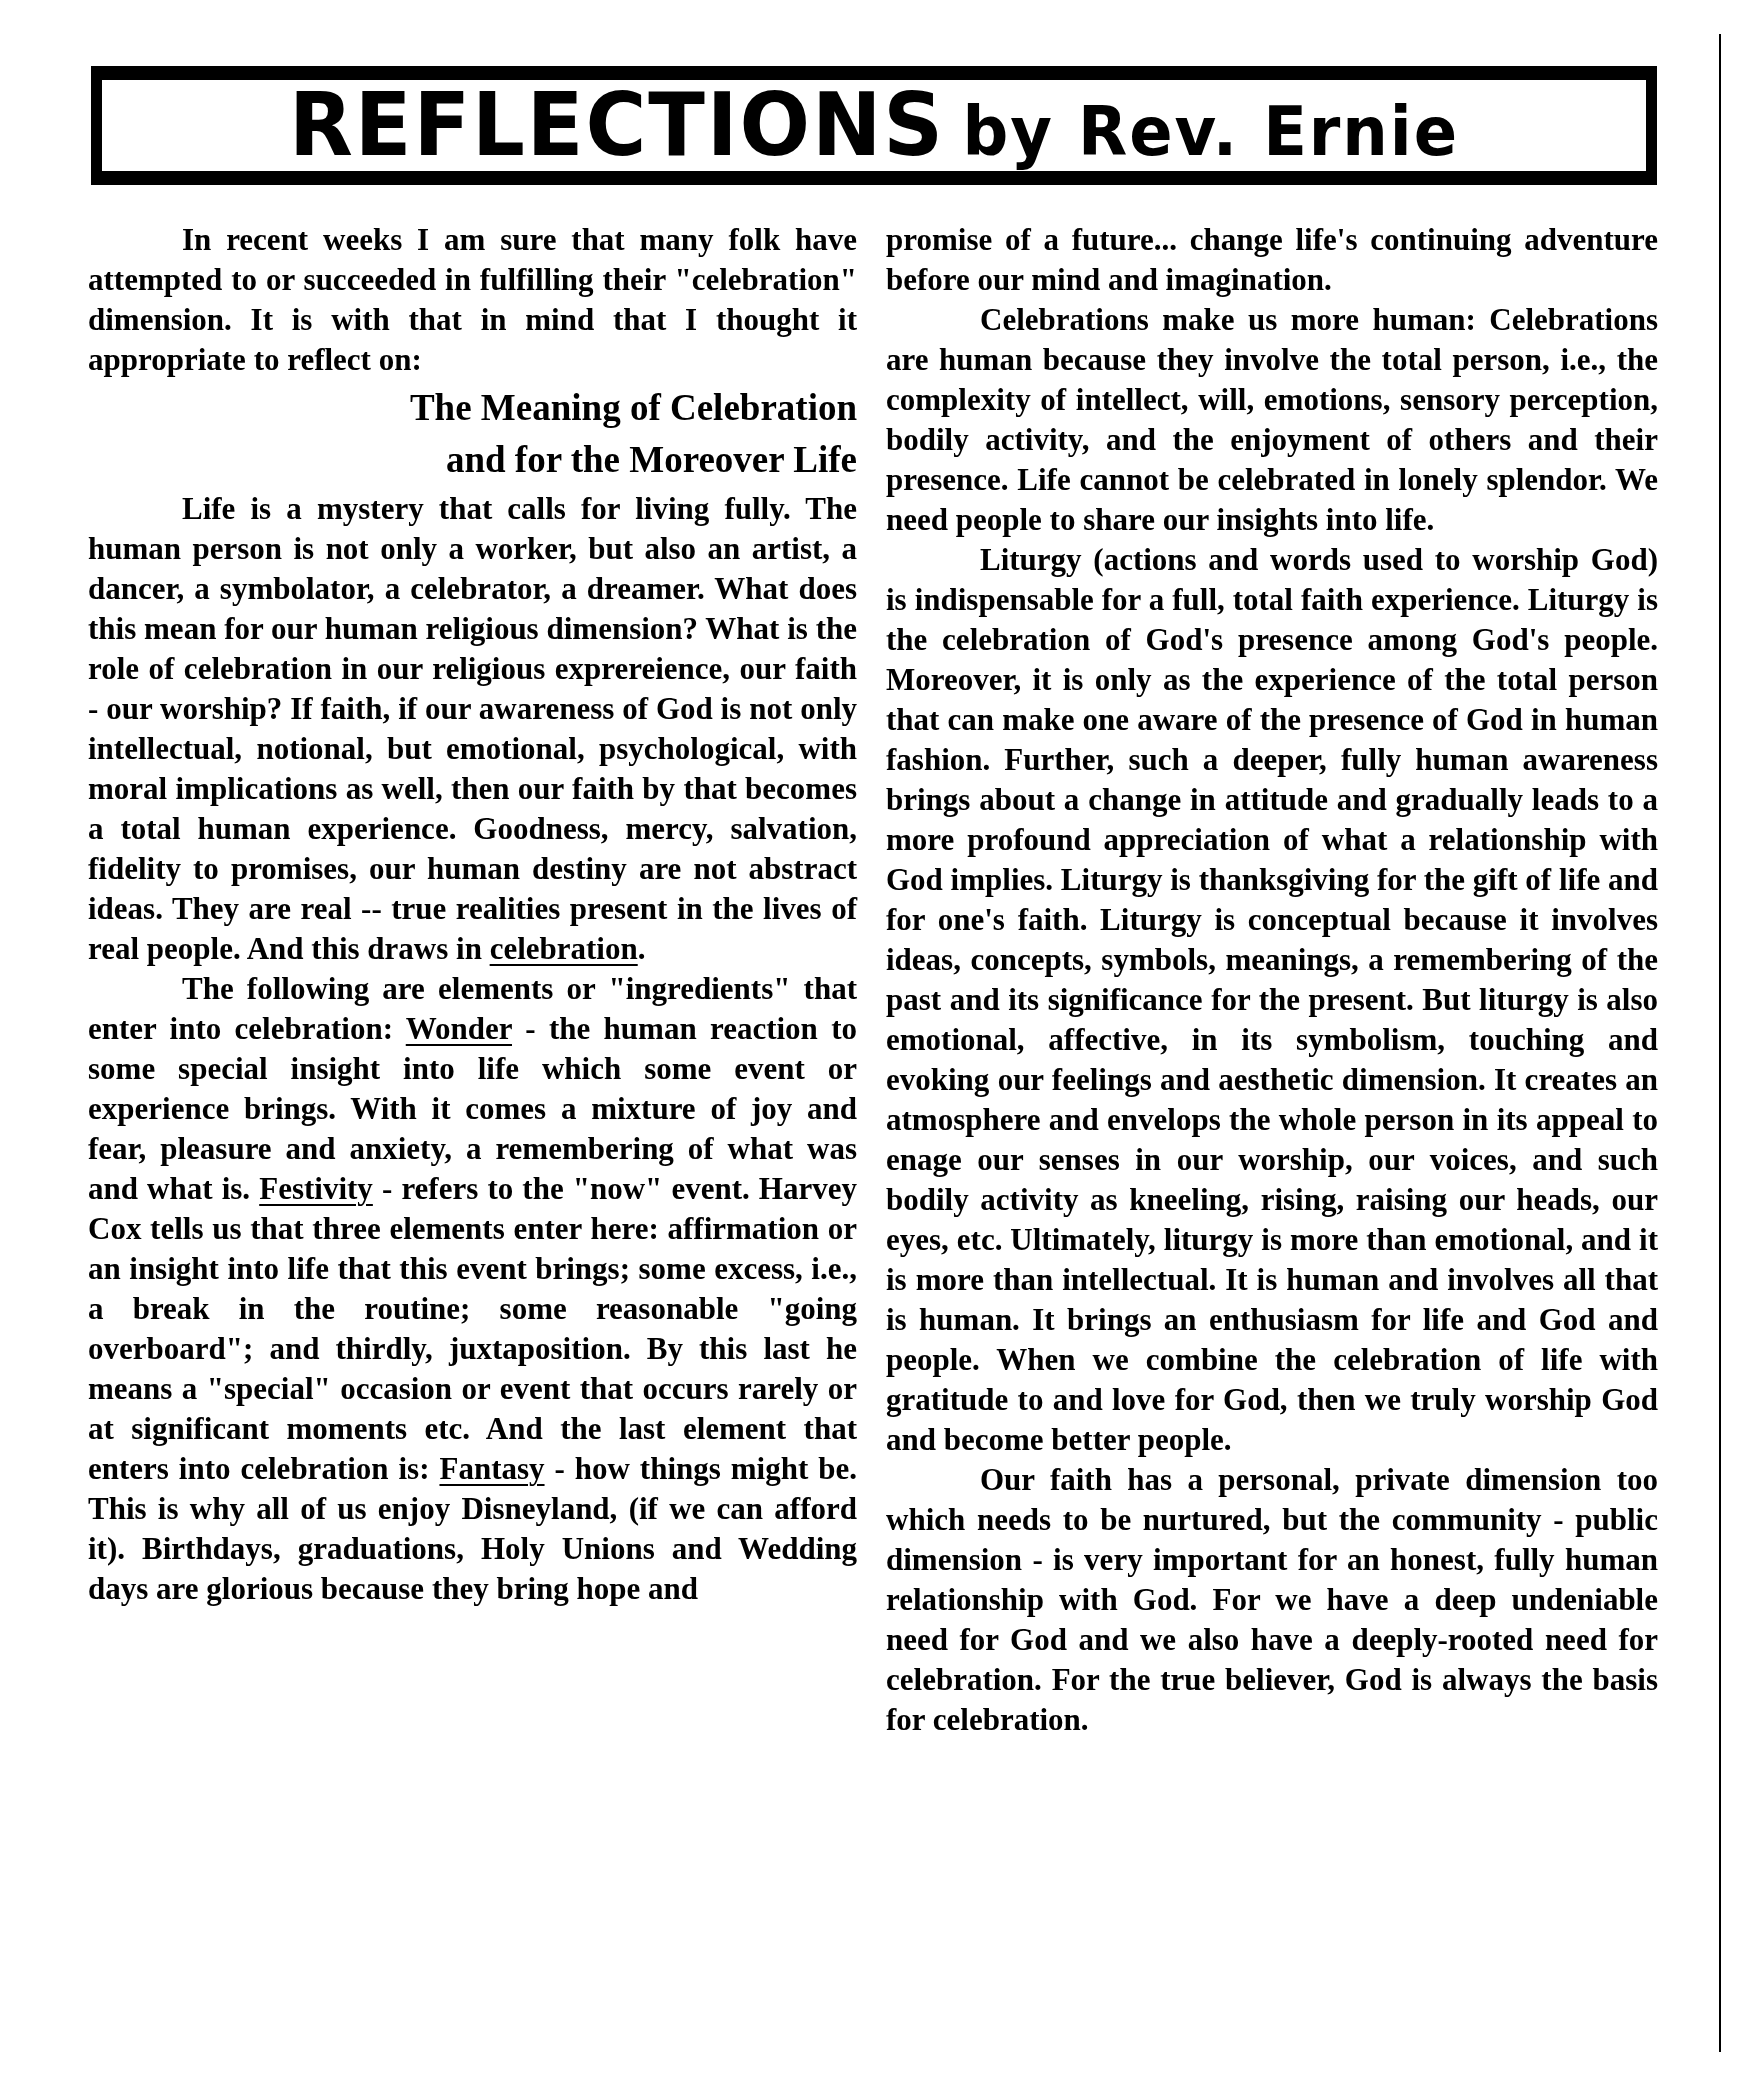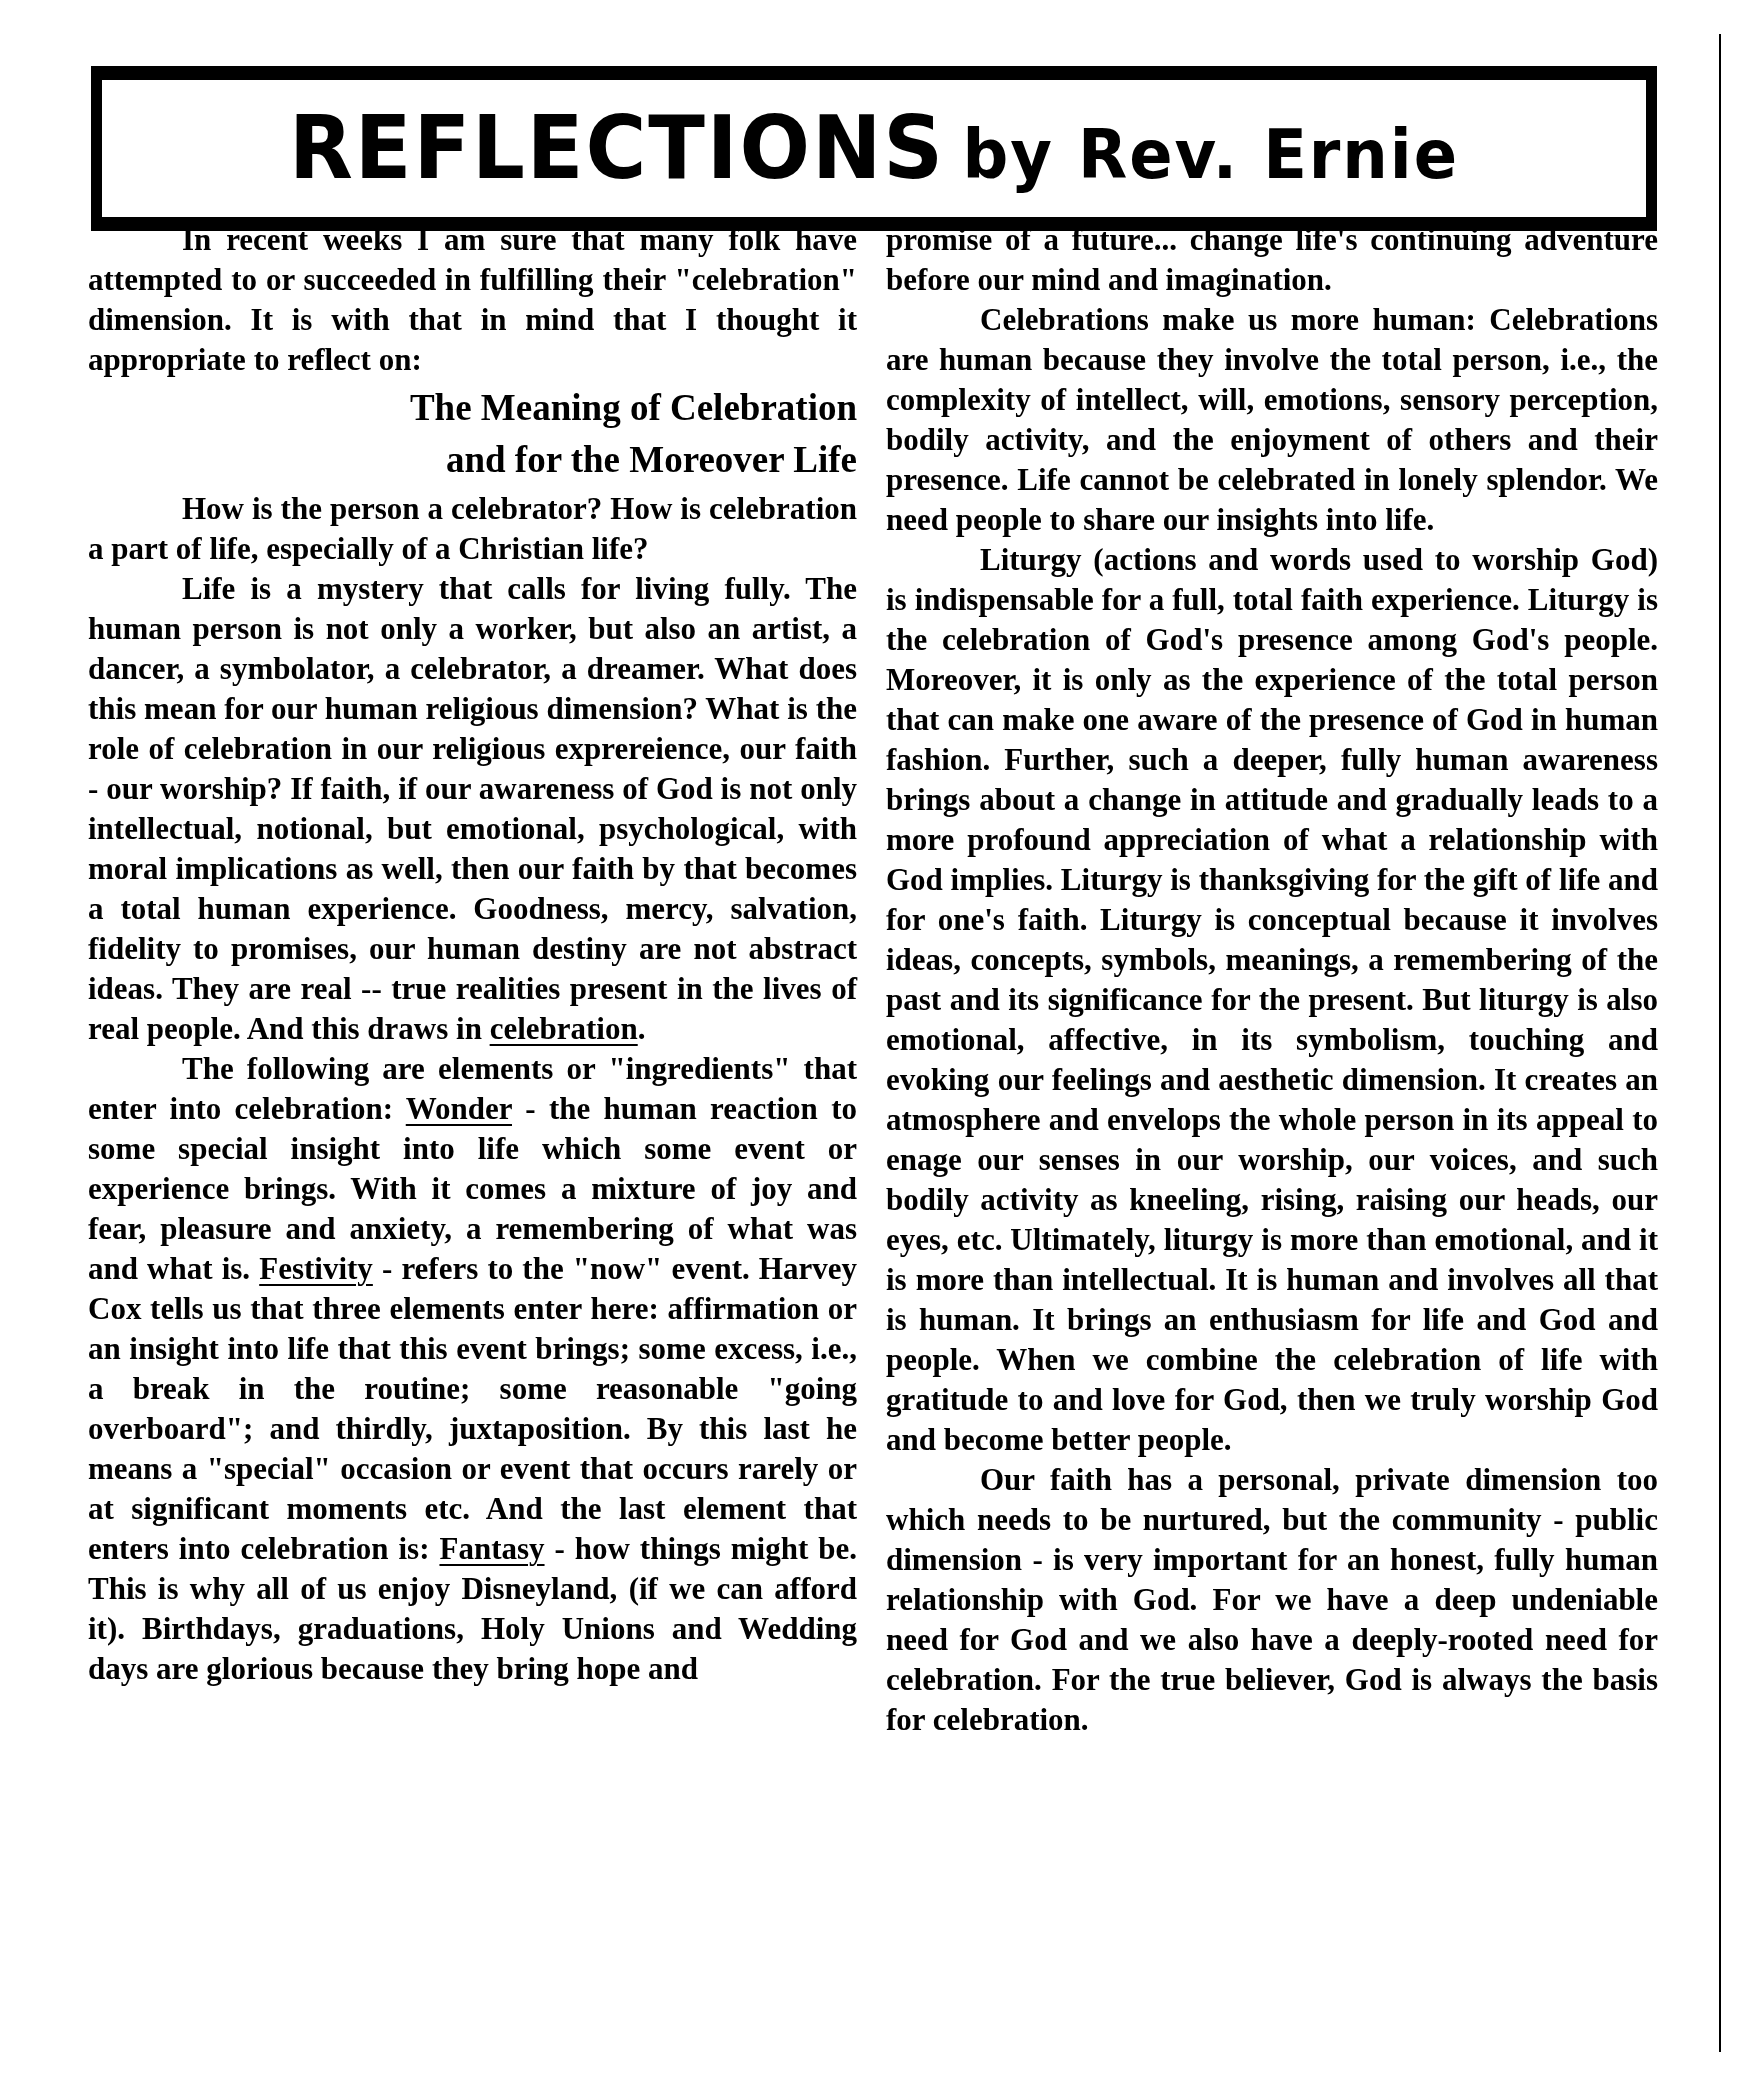--- a/index.html
+++ b/index.html
@@ -1,18 +1,18 @@
 <!DOCTYPE html>
 <html style="font-size:7.7px"><head>
 <meta charset="utf-8">
 <style>
   html, body { margin:0; padding:0; background:#ffffff; }
   body { width:1738px; height:2097px; position:relative; overflow:hidden;
          font-family:"Liberation Serif", "DejaVu Serif", serif; color:#000; }
-  .header-box { position:absolute; left:91px; top:66px; width:1566px; height:165px;
+  .header-box { position:absolute; left:91px; top:66px; width:1566px; height:119px;
          box-sizing:border-box; border:11.6px solid #000; border-top-width:14.5px; border-bottom-width:14.5px;
          display:flex; align-items:center; justify-content:center; }
   .header-title { font-family:"DejaVu Sans", sans-serif; font-weight:bold; font-size:81px;
          letter-spacing:1.9px; transform:scaleY(1.05); white-space:nowrap; }
   .header-title .big { font-size:83px; }
   .header-title .by { font-size:64px; margin-left:17.4px; }
   .right-rule { position:absolute; left:1719px; top:34px; width:2.4px; height:2018px; background:#000; }
   .col { position:absolute; top:220px; font-size:31px; line-height:40px; font-weight:bold;
          text-align:justify; }
   .col.left { left:88px; width:769px; }
@@ -33,21 +33,20 @@
     <span class="big">REFLECTIONS</span><span class="by">by Rev. Ernie</span>
   </div>
 </div>
 
 <div class="col left">
   <p class="ind">In recent weeks I am sure that many folk have attempted to or succeeded in fulfilling their "celebration" dimension. It is with that in mind that I thought it appropriate to reflect on:</p>
   <div class="subhead">
     <div>The Meaning of Celebration</div>
     <div>and for the Moreover Life</div>
   </div>
-  <p class="ind">How is the person a celebrator? How is celebration a part of life, especially of a Christian life?</p>
   <p class="ind"><span>Life is a mystery that calls for living fully. The human person is not only a worker, but also an artist, a dancer, a symbolator, a celebrator, a dreamer. What does this mean for our human religious dimension? What is the role of celebration in our religious exprereience, our faith - our worship? If faith, if our awareness of God is not only intellectual, notional, but emotional, psychological, with moral implications as well, then our faith by that becomes a total human experience. Goodness, mercy, salvation, fidelity to promises, our human destiny are not abstract ideas. They are real -- true realities present in the lives of real people. And this draws in</span> <u>celebration</u><span>.</span></p>
   <p class="ind"><span>The following are elements or "ingredients" that enter into celebration:</span> <u>Wonder</u><span> - the human reaction to some special insight into life which some event or experience brings. With it comes a mixture of joy and fear, pleasure and anxiety, a remembering of what was and what is.</span> <u>Festivity</u><span> - refers to the "now" event. Harvey Cox tells us that three elements enter here: affirmation or an insight into life that this event brings; some excess, i.e., a break in the routine; some reasonable "going overboard"; and thirdly, juxtaposition. By this last he means a "special" occasion or event that occurs rarely or at significant moments etc. And the last element that enters into celebration is:</span> <u>Fantasy</u><span> - how things might be. This is why all of us enjoy Disneyland, (if we can afford it). Birthdays, graduations, Holy Unions and Wedding days are glorious because they bring hope and</span></p>
 </div>
 
 <div class="col right">
   <p>promise of a future... change life's continuing adventure before our mind and imagination.</p>
   <p class="ind">Celebrations make us more human: Celebrations are human because they involve the total person, i.e., the complexity of intellect, will, emotions, sensory perception, bodily activity, and the enjoyment of others and their presence. Life cannot be celebrated in lonely splendor. We need people to share our insights into life.</p>
   <p class="ind">Liturgy (actions and words used to worship God) is indispensable for a full, total faith experience. Liturgy is the celebration of God's presence among God's people. Moreover, it is only as the experience of the total person that can make one aware of the presence of God in human fashion. Further, such a deeper, fully human awareness brings about a change in attitude and gradually leads to a more profound appreciation of what a relationship with God implies. Liturgy is thanksgiving for the gift of life and for one's faith. Liturgy is conceptual because it involves ideas, concepts, symbols, meanings, a remembering of the past and its significance for the present. But liturgy is also emotional, affective, in its symbolism, touching and evoking our feelings and aesthetic dimension. It creates an atmosphere and envelops the whole person in its appeal to enage our senses in our worship, our voices, and such bodily activity as kneeling, rising, raising our heads, our eyes, etc. Ultimately, liturgy is more than emotional, and it is more than intellectual. It is human and involves all that is human. It brings an enthusiasm for life and God and people. When we combine the celebration of life with gratitude to and love for God, then we truly worship God and become better people.</p>
   <p class="ind">Our faith has a personal, private dimension too which needs to be nurtured, but the community - public dimension - is very important for an honest, fully human relationship with God. For we have a deep undeniable need for God and we also have a deeply-rooted need for celebration. For the true believer, God is always the basis for celebration.</p>
 </div>

